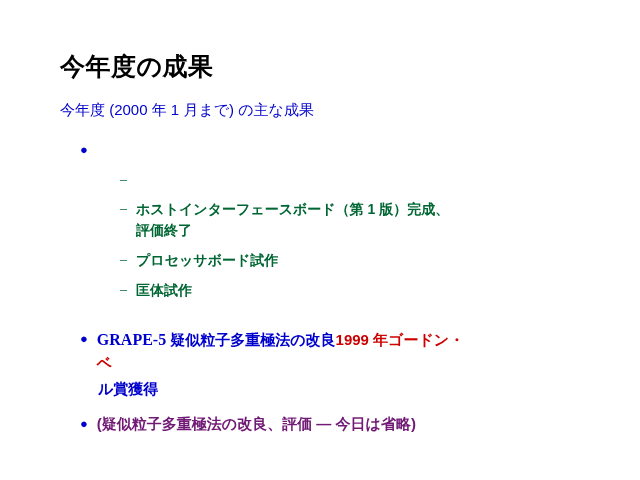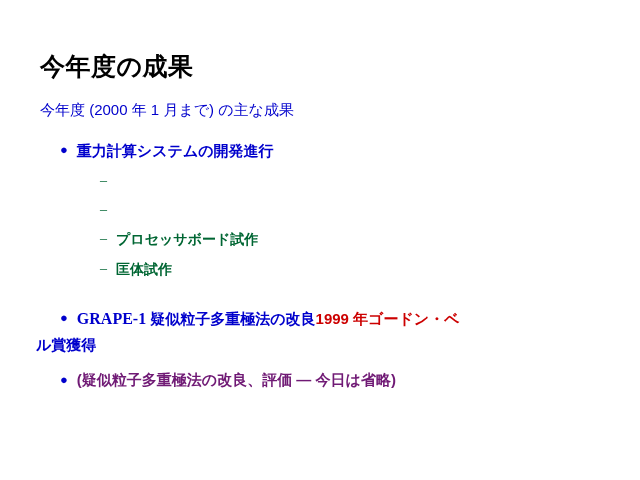--- a/index.html
+++ b/index.html
@@ -11,21 +11,21 @@
     height: 480px;
     background: #ffffff;
     font-family: "Liberation Serif", "DejaVu Serif", serif;
     overflow: hidden;
   }
   .slide {
     position: relative;
     width: 528px;
     height: 480px;
     box-sizing: border-box;
-    padding: 40px 30px 20px 36px;
+    padding: 40px 30px 20px 56px;
   }
   .slide-title {
     font-family: "Liberation Sans", "DejaVu Sans", sans-serif;
     font-weight: bold;
     font-size: 25px;
     color: #000000;
     letter-spacing: 0.5px;
     margin: 10px 0 18px 4px;
   }
   .subtitle {
@@ -104,20 +104,21 @@
   .grape-text .red {
     color: #cc0000;
     text-align: center;
   }
   .grape-text .jp {
     font-family: "Liberation Sans", "DejaVu Sans", sans-serif;
     font-weight: bold;
     font-size: 15px;
   }
   .indent-cont {
+    margin-left: 42px;
     font-family: "Liberation Sans", "DejaVu Sans", sans-serif;
     font-weight: bold;
     font-size: 15px;
     color: #0000cc;
   }
   .last-line {
     display: flex;
     align-items: flex-start;
     margin: 0 0 0 24px;
   }
@@ -140,46 +141,46 @@
 <body>
 
 <div class="slide">
 
   <div class="slide-title">今年度の成果</div>
 
   <div class="subtitle">今年度 (2000 年 1 月まで) の主な成果</div>
 
   <div class="level1">
     <span class="bullet">●</span>
-    <span class="text">重力計算システムの開発進行</span>
   </div>
 
   <div class="level2-group">
     <div class="level2">
       <span class="dash">–</span>
     </div>
     <div class="level2">
       <span class="dash">–</span>
+      <span class="text">ホストインターフェースボード（第 1 版）完成、評価終了</span>
     </div>
     <div class="level2">
       <span class="dash">–</span>
       <span class="text">プロセッサボード試作</span>
     </div>
     <div class="level2">
       <span class="dash">–</span>
       <span class="text">匡体試作</span>
     </div>
   </div>
 
   <div class="spacer-big"></div>
 
   <div class="grape-line">
     <span class="bullet">●</span>
     <span class="grape-text">
-      <span class="serif-em">GRAPE-1</span>
+      <span class="serif-em">GRAPE-5</span>
       <span class="jp">疑似粒子多重極法の改良</span><span class="jp red">1999 年ゴードン・ベ</span>
     </span>
   </div>
   <div class="indent-cont">ル賞獲得</div>
 
   <div class="spacer-mid"></div>
 
   <div class="last-line">
     <span class="bullet">●</span>
     <span class="text">(疑似粒子多重極法の改良、評価 — 今日は省略)</span>

